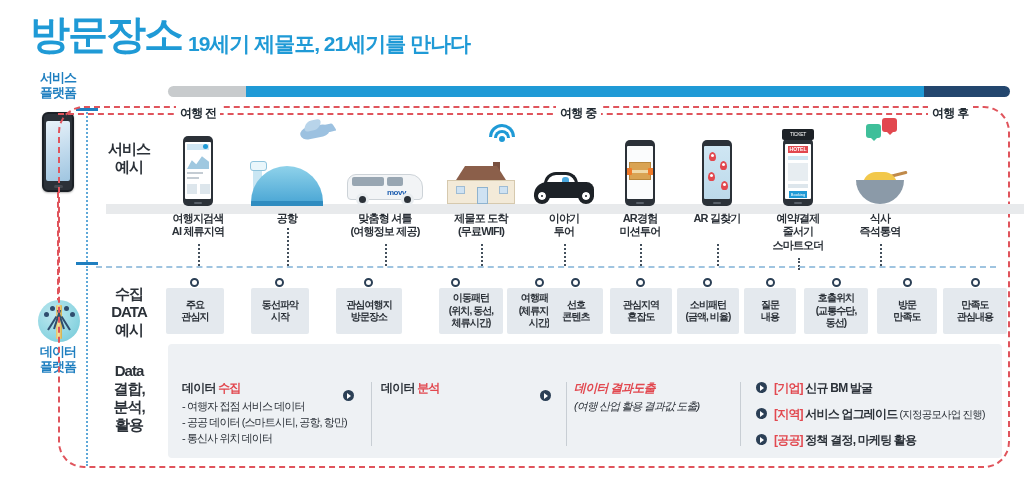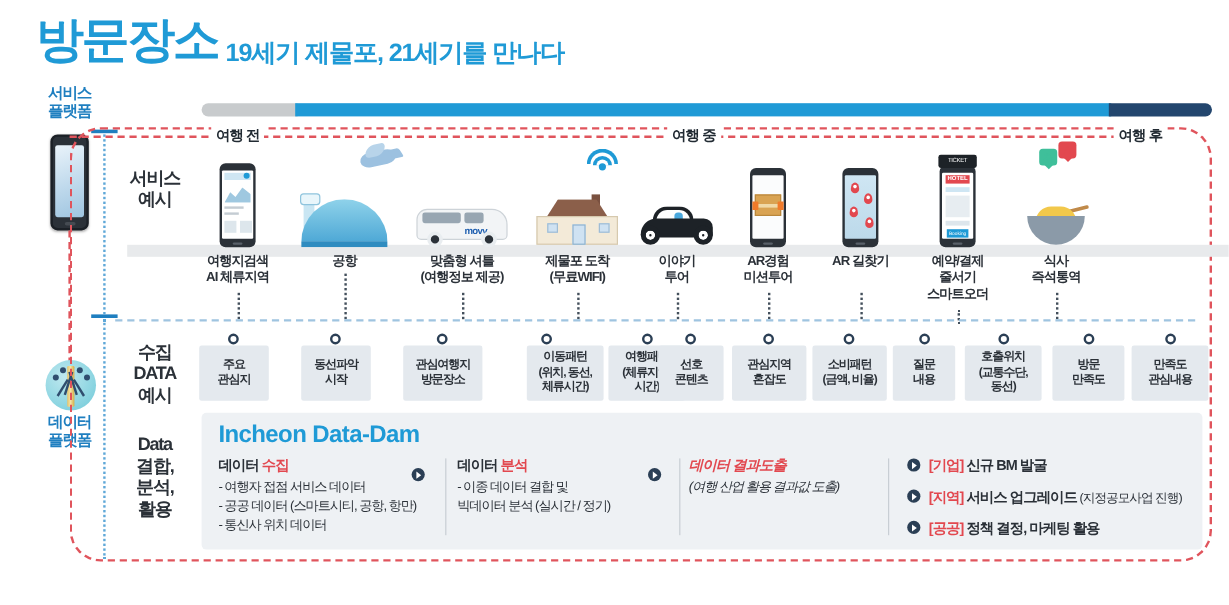--- a/index.html
+++ b/index.html
@@ -533,35 +533,32 @@
     <div class="dknob" style="left:903px;top:278px;"></div>
     <div class="dbox" style="left:877px;top:288px;width:60px;height:46px;">방문
 만족도</div>
 
     <div class="dknob" style="left:971px;top:278px;"></div>
     <div class="dbox" style="left:943px;top:288px;width:64px;height:46px;">만족도
 관심내용</div>
   </div>
 
   <div class="dam">
-    <div class="dam-title">Incheon Data-Dam</div>
 
     <div class="dam-col" style="left:14px; width:196px;">
       <div class="dam-h"><span>데이터 </span><span class="acc">수집</span></div>
       <div class="dam-li">- 여행자 접점 서비스 데이터
 -  공공 데이터 (스마트시티, 공항, 항만)
 -  통신사 위치 데이터</div>
     </div>
     <div class="arrowdot" style="left:175px; top:46px;"></div>
     <div class="dam-sep" style="left:203px;"></div>
 
     <div class="dam-col" style="left:213px; width:170px;">
       <div class="dam-h"><span>데이터 </span><span class="acc">분석</span></div>
-      <div class="dam-li">-  이종 데이터 결합 및
-    빅데이터 분석 (실시간 / 정기)</div>
     </div>
     <div class="arrowdot" style="left:372px; top:46px;"></div>
     <div class="dam-sep" style="left:398px;"></div>
 
     <div class="dam-col" style="left:406px; width:160px;font-style:italic;">
       <div class="dam-h"><span class="acc">데이터 결과도출</span></div>
       <div class="dam-li">(여행 산업 활용 결과값 도출)</div>
     </div>
     <div class="dam-sep" style="left:572px;"></div>
 

